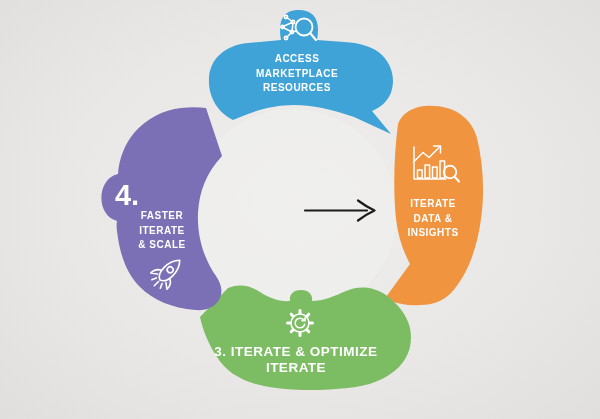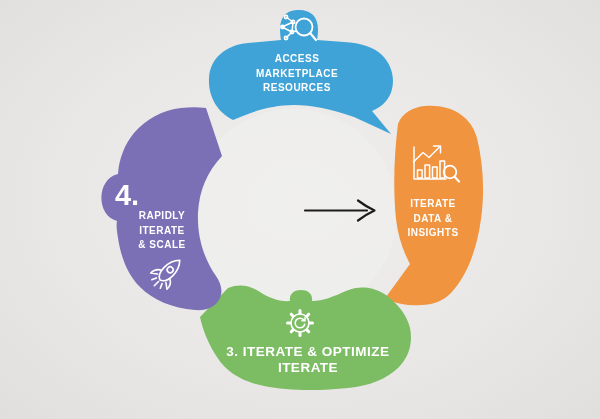--- a/index.html
+++ b/index.html
@@ -154,26 +154,26 @@
     <div>MARKETPLACE</div>
     <div>RESOURCES</div>
   </div>
 
   <div class="label label-sm" style="left:363px;top:197px;width:140px;">
     <div>ITERATE</div>
     <div>DATA &amp;</div>
     <div>INSIGHTS</div>
   </div>
 
-  <div class="label label-md" style="left:198px;top:344px;width:220px;">
+  <div class="label label-md" style="left:186px;top:344px;width:220px;">
     <div>3. ITERATE &amp; OPTIMIZE</div>
     <div>ITERATE</div>
   </div>
 
   <div class="label label-sm" style="left:92px;top:209px;width:140px;">
-    <div>RAPIDLY</div>
+    <div>FASTER</div>
     <div>ITERATE</div>
     <div>&amp; SCALE</div>
   </div>
 
   <div class="badge" style="left:105px;top:179px;width:44px;">4.</div>
 
 </div>
 
 </body></html>

